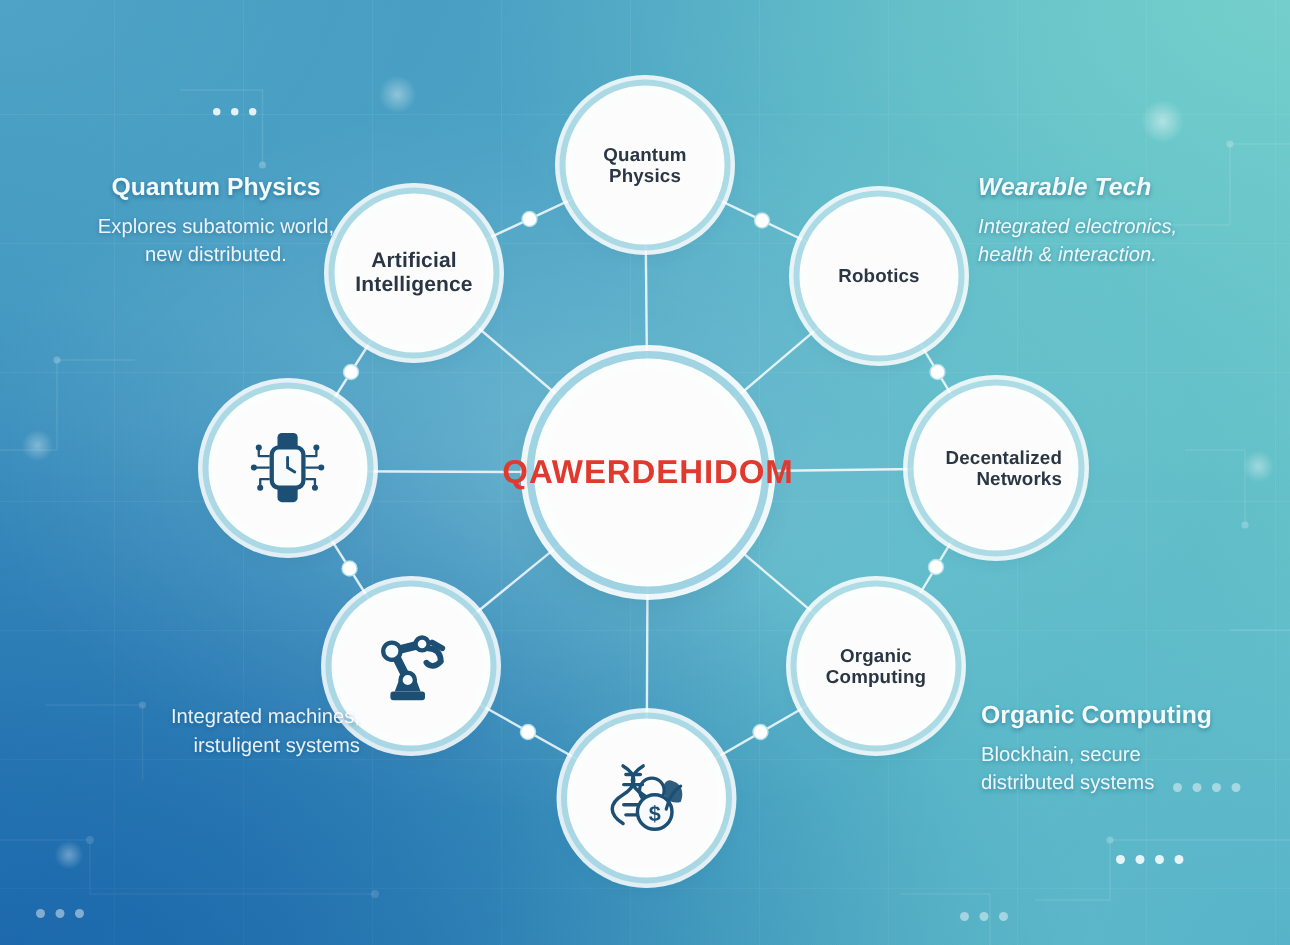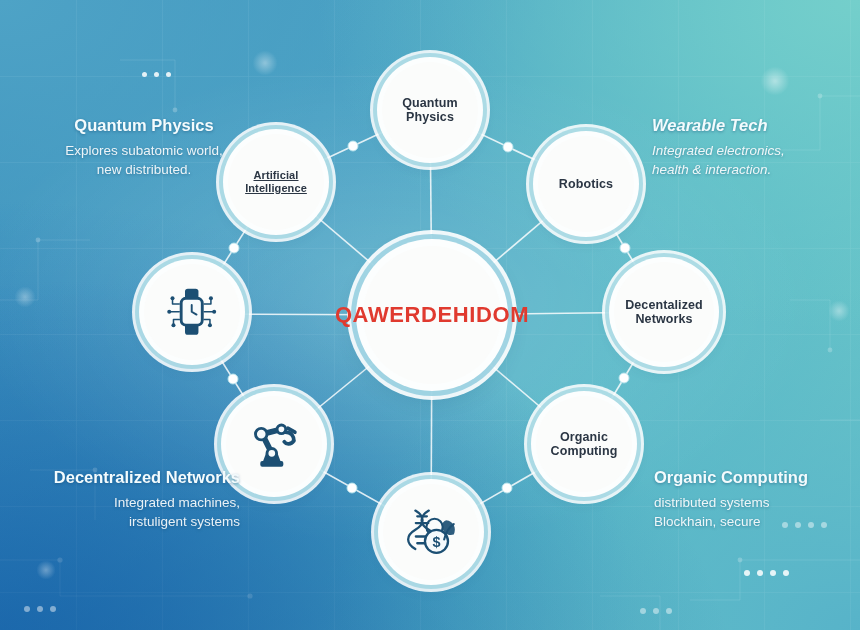--- a/index.html
+++ b/index.html
@@ -230,28 +230,28 @@
       <circle cx="352" cy="488" r="5"></circle>
       <circle cx="507" cy="488" r="5"></circle>
     </g>
   </svg>
 
   <div class="node" style="left:382px; top:62px; width:96px; height:96px;">
     <div class="cap" style="font-size:12.5px;">Quantum Physics</div>
   </div>
 
   <div class="node" style="left:228px; top:134px; width:96px; height:96px;">
-    <div class="cap" style="font-size:11px;text-decoration:underline;">Artificial Intelligence</div>
+    <div class="cap" style="font-size:14px;">Artificial Intelligence</div>
   </div>
 
   <div class="node" style="left:538px; top:136px; width:96px; height:96px;">
     <div class="cap" style="font-size:12.5px;">Robotics</div>
   </div>
 
-  <div class="node" style="left:614px; top:262px; width:100px; height:100px;">
+  <div class="node" style="left:614px; top:262px; width:100px; height:100px;text-align:right;">
     <div class="cap" style="font-size:12.5px;">Decentalized Networks</div>
   </div>
 
   <div class="node" style="left:536px; top:396px; width:96px; height:96px;">
     <div class="cap" style="font-size:12.5px;">Organic Computing</div>
   </div>
 
   <div class="node" style="left:383px; top:484px; width:96px; height:96px;">
     <svg class="icon" viewBox="0 0 64 64">
       <g fill="none" stroke="#1c4f73" stroke-width="2.4" stroke-linecap="round">
@@ -332,28 +332,27 @@
 
   <div class="blurb ta-l" style="left:652px; top:116px; width:200px;font-style:italic;">
     <div class="ttl">Wearable Tech</div>
     <div class="sub">
       <span>Integrated electronics,</span>
       <span>health &amp; interaction.</span>
     </div>
   </div>
 
   <div class="blurb ta-r" style="left:28px; top:468px; width:212px;">
-    <div class="ttl">Decentralized Networks</div>
     <div class="sub">
       <span>Integrated machines,</span>
       <span>irstuligent systems</span>
     </div>
   </div>
 
   <div class="blurb ta-l" style="left:654px; top:468px; width:200px;">
     <div class="ttl">Organic Computing</div>
     <div class="sub">
+      <span>Blockhain, secure</span>
       <span>distributed systems</span>
-      <span>Blockhain, secure</span>
     </div>
   </div>
 
 </div>
 
 </body></html>

